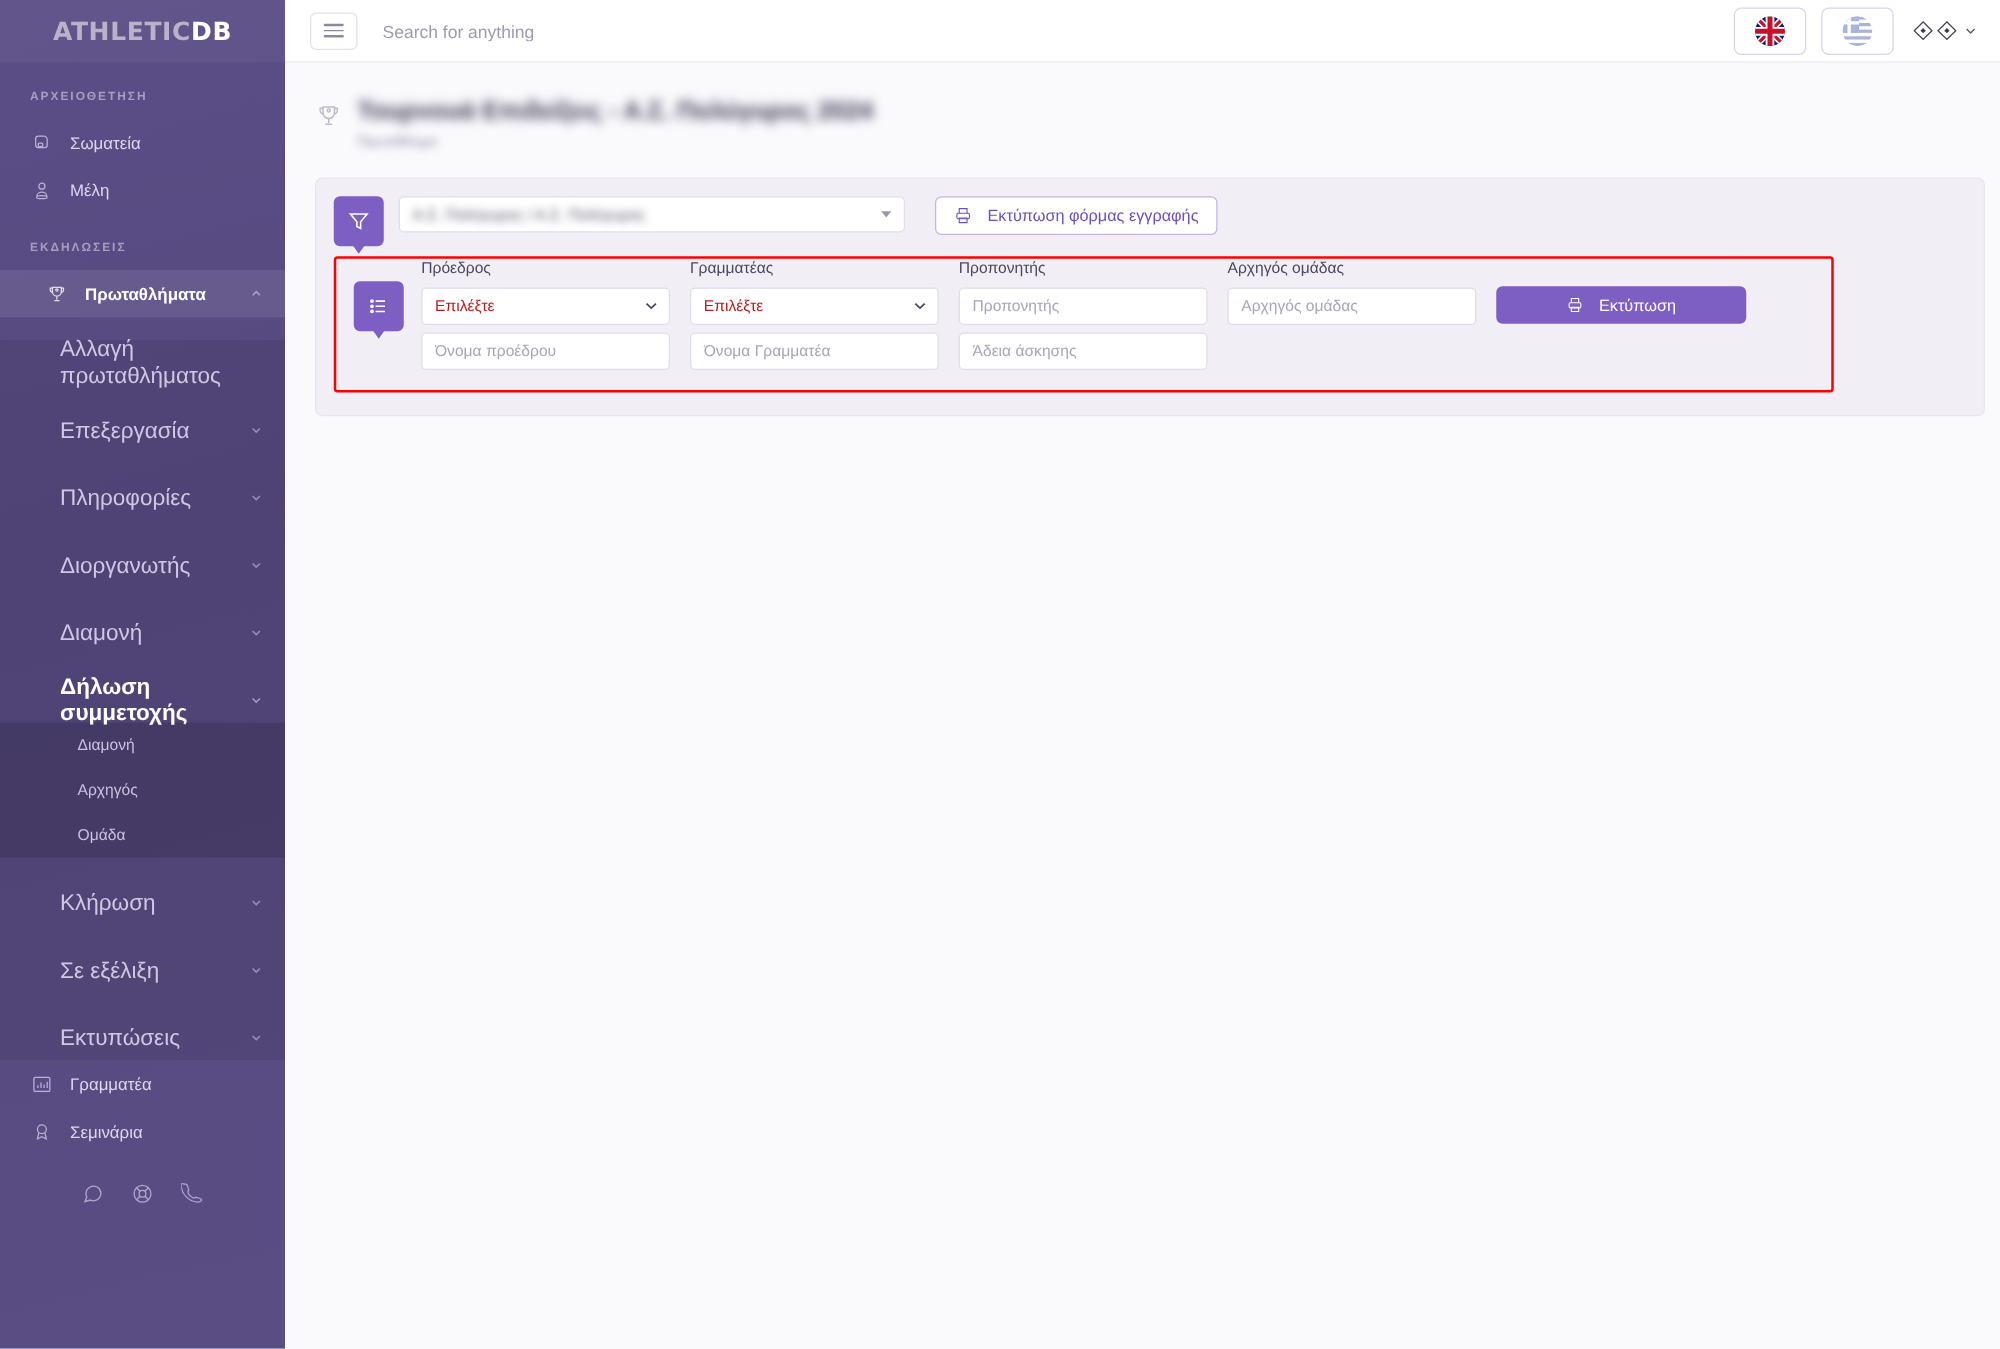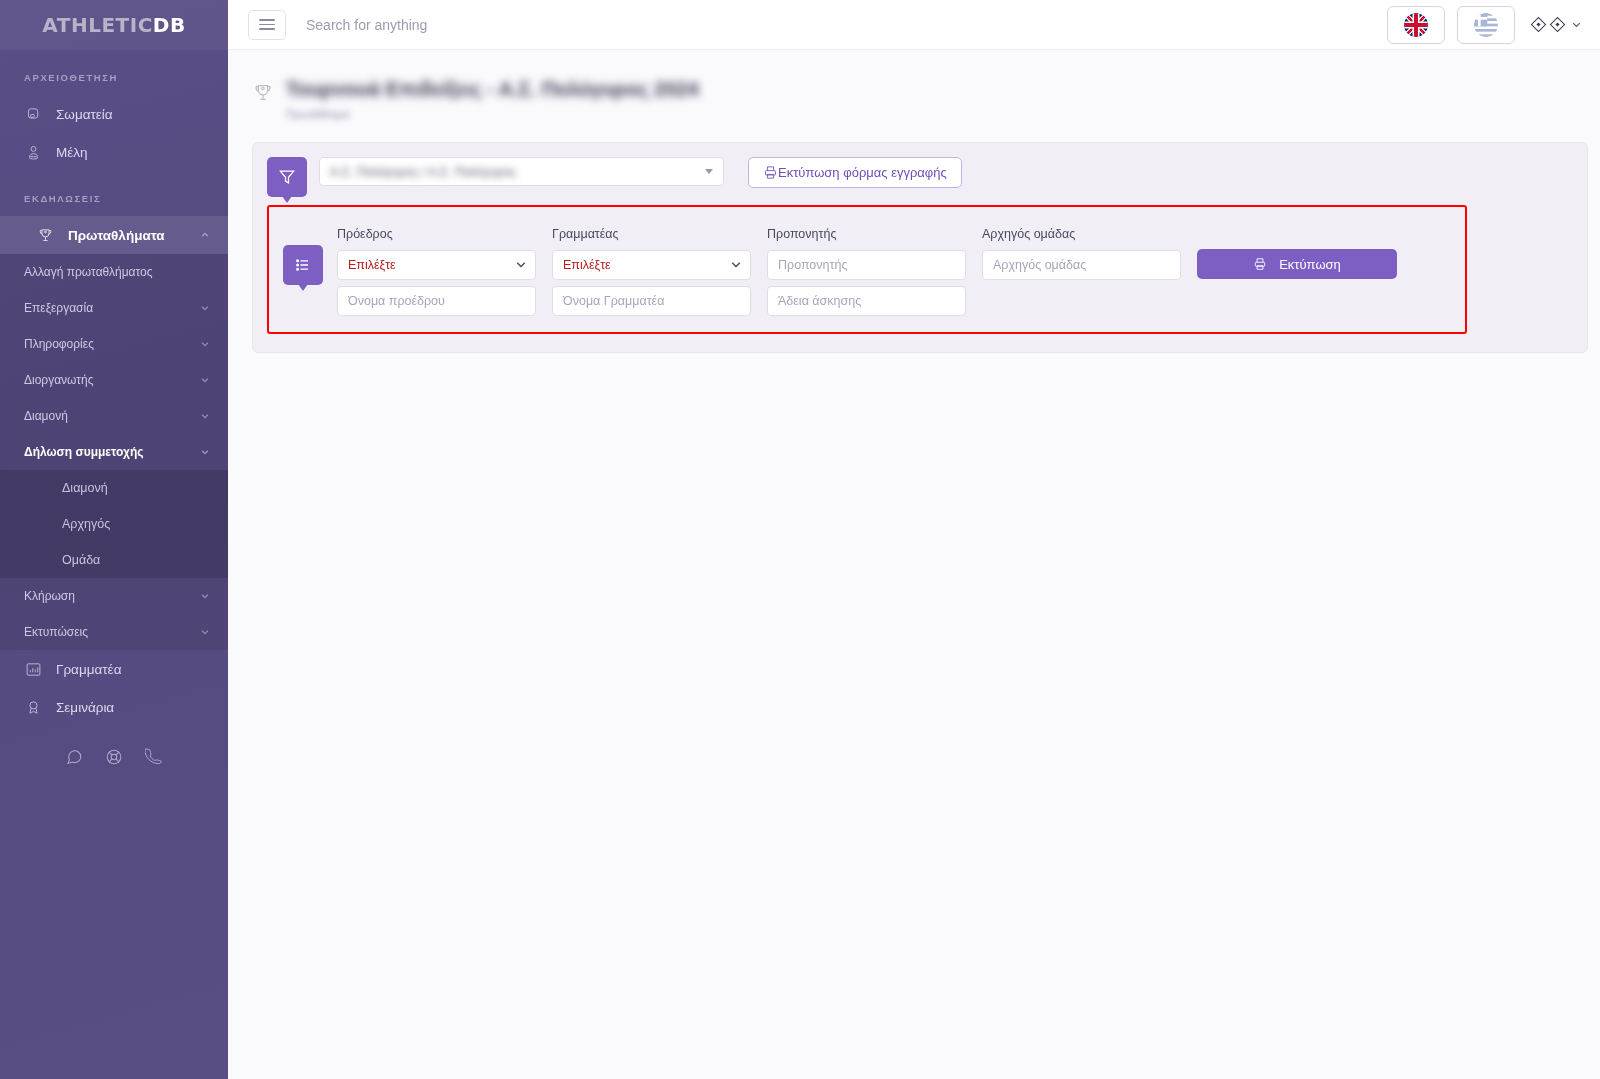--- a/index.html
+++ b/index.html
@@ -47,22 +47,22 @@
     background: rgba(255,255,255,0.09);
     font-weight: 700; color: #fff; padding-left: 36px;
   }
   .nav-item .lbl { flex: 1; }
   .chev { width: 10px; height: 10px; opacity: .55; }
   .chev svg { display:block; width:10px; height:10px; }
 
   .submenu { background: rgba(0,0,0,0.08); }
   .submenu .sub-item {
     display: flex; align-items: center;
-    height: 36px; padding: 0 18px 0 24px;
-    font-size: 12px; color: #cfc8e4; cursor: pointer;
+    height: 36px; padding: 0 18px 0 48px;
+    font-size: 18px; color: #cfc8e4; cursor: pointer; margin-top: 18px;
   }
   .submenu .sub-item.bold { font-weight: 700; color: #fff; }
   .submenu .sub-item .lbl { flex: 1; }
 
   .submenu2 { background: rgba(0,0,0,0.14); }
   .submenu2 .sub2-item {
     display:flex; align-items:center;
     height: 36px; padding: 0 18px 0 62px;
     font-size: 12.5px; color: #c9c2e0; cursor: pointer;
   }
@@ -156,28 +156,28 @@
   }
   .team-select .val {
     font-size: 12.5px; color: #56556b; filter: blur(3.6px);
     flex: 1; user-select: none; white-space: nowrap; overflow: hidden;
   }
   .caret-sm { width: 0; height: 0; border-left: 4px solid transparent; border-right: 4px solid transparent; border-top: 5px solid #9a98ad; }
 
   .btn-outline {
     height: 31px; border: 1px solid #c6b3e6; background: #fff; color: #6d4fb8;
     border-radius: 5px; font-size: 13px; padding: 0 14px; margin-left: 12px;
-    display: inline-flex; align-items: center; gap: 0; cursor: pointer;
+    display: inline-flex; align-items: center; gap: 12px; cursor: pointer;
     font-family: "Liberation Sans", sans-serif;
   }
   .btn-outline svg { width: 15px; height: 15px; display:block; }
 
   .highlight-box {
     border: 2.5px solid #fe0000; border-radius: 3px;
-    margin: 8px 0 0 0; width: 1200px; padding: 20px 0 16px 14px;
+    margin: 8px 0 0 0; width: 1200px; padding: 0 0 16px 14px;
     display: flex; align-items: flex-start; gap: 14px; justify-content: flex-end;
   }
   .fields-grid { display: flex; gap: 16px; align-items: flex-start; flex: 1; }
   .field-col { width: 199px; }
   .field-col.wide { width: 199px; }
   .field-label { font-size: 12.5px; color: #4a4860; margin-bottom: 9px; }
   .inp, .sel {
     width: 100%; height: 30px; border: 1px solid #e0dde8; border-radius: 4px;
     background: #fff; font-size: 12.5px; color: #b91c1c; padding: 0 10px;
     outline: none; font-family: "Liberation Sans", sans-serif;
@@ -309,20 +309,28 @@
         <div class="sub2-item">
           <span>Αρχηγός</span>
         </div>
         <div class="sub2-item">
           <span>Ομάδα</span>
         </div>
       </div>
 
       <div class="sub-item">
         <span class="lbl">Κλήρωση</span>
+        <span class="chev">
+          <svg viewBox="0 0 12 12" fill="none" stroke="#cfc8e4" stroke-width="1.5">
+              <path d="M2.5 4.5L6 8l3.5-3.5"></path>
+            </svg>
+        </span>
+      </div>
+      <div class="sub-item">
+        <span class="lbl">Σε εξέλιξη</span>
         <span class="chev">
           <svg viewBox="0 0 12 12" fill="none" stroke="#cfc8e4" stroke-width="1.5">
               <path d="M2.5 4.5L6 8l3.5-3.5"></path>
             </svg>
         </span>
       </div>
       <div class="sub-item">
         <span class="lbl">Εκτυπώσεις</span>
         <span class="chev">
           <svg viewBox="0 0 12 12" fill="none" stroke="#cfc8e4" stroke-width="1.5">

